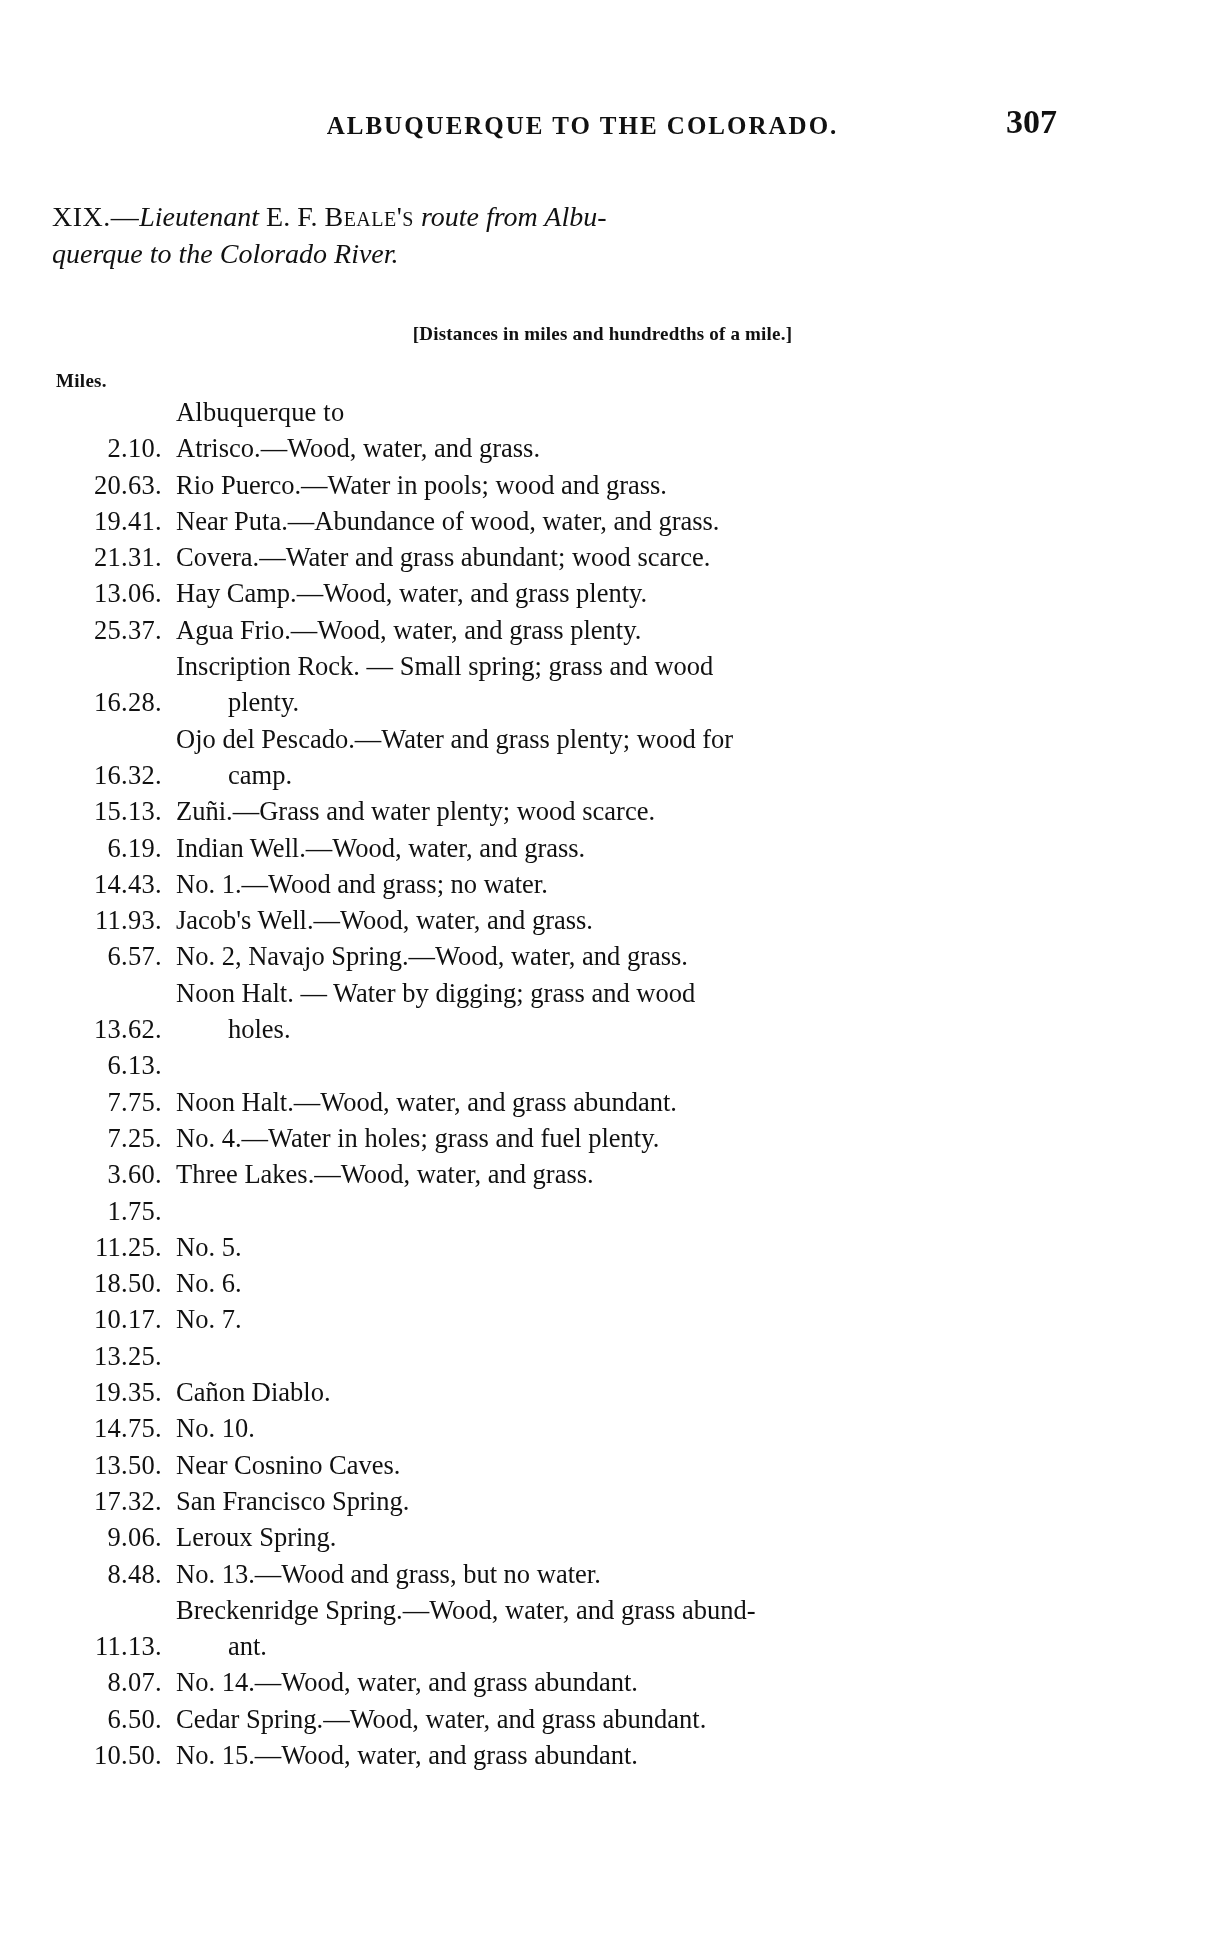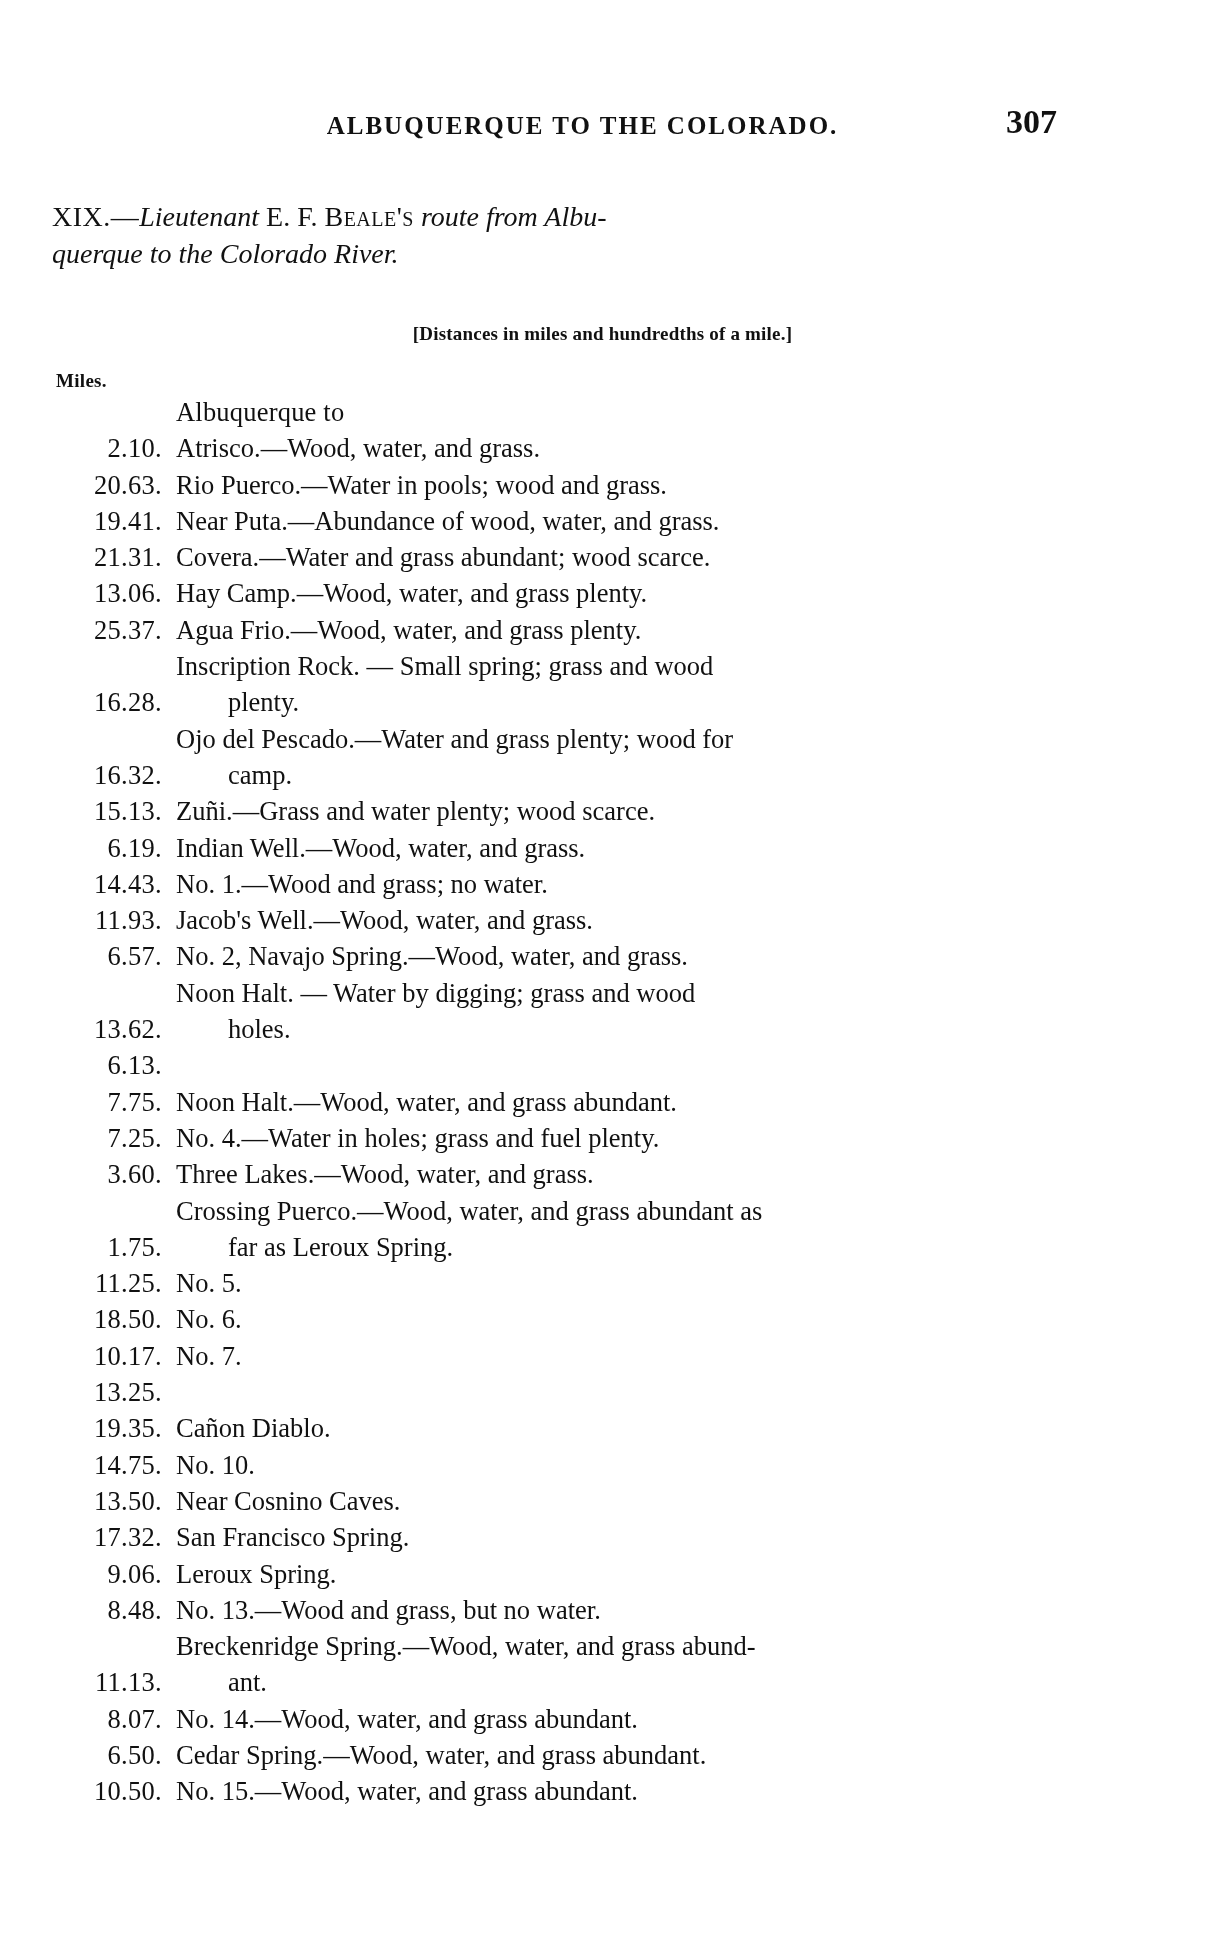--- a/index.html
+++ b/index.html
@@ -246,21 +246,20 @@
       <span class="text">No. 4.—Water in holes; grass and fuel plenty.</span>
     </div>
 
     <div class="entry">
       <span class="miles">3.60.</span>
       <span class="text">Three Lakes.—Wood, water, and grass.</span>
     </div>
 
     <div class="entry">
       <span class="miles">1.75.</span>
-      <span class="text"><span>Crossing Puerco.—Wood, water, and grass abundant as</span><span class="cont">far as Leroux Spring.</span></span>
     </div>
 
     <div class="entry">
       <span class="miles">11.25.</span>
       <span class="text">No. 5.</span>
     </div>
 
     <div class="entry">
       <span class="miles">18.50.</span>
       <span class="text">No. 6.</span>

